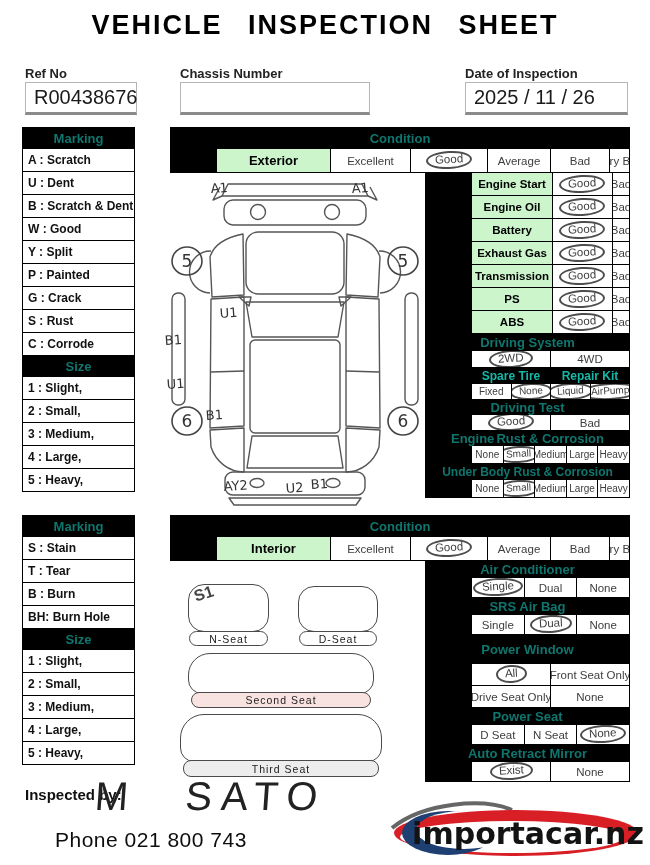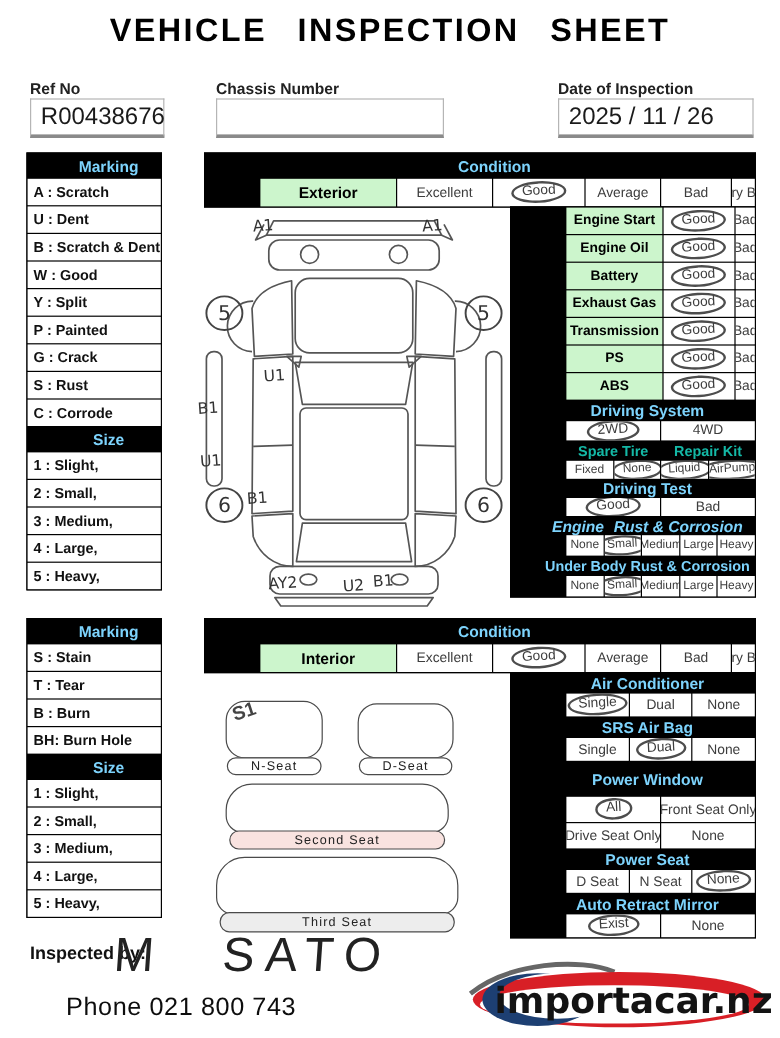--- a/index.html
+++ b/index.html
@@ -6,23 +6,23 @@
   .sheet{position:relative;width:650px;height:865px;background:#fff;overflow:hidden;
          font-family:"Liberation Sans",sans-serif;color:#111;}
   .title{position:absolute;left:0;top:10px;width:650px;text-align:center;
          font-size:27px;font-weight:bold;letter-spacing:2px;word-spacing:16px;color:#000;}
   .flabel{position:absolute;font-size:13px;font-weight:bold;color:#222;}
   .fbox{position:absolute;border:1px solid #b5b5b5;border-bottom:3px solid #8a8a8a;
         background:#fff;font-size:20px;color:#1a1a1a;padding:3px 8px 0 8px;box-sizing:border-box;}
   
   .vtable{position:absolute;display:flex;flex-direction:column;gap:1px;background:#000;
           border:1px solid #000;box-sizing:content-box;}
-  .bar{background:#000;color:#7dd3fc;font-weight:bold;font-size:13px;display:flex;
-       align-items:center;justify-content:center;line-height:1;margin-left:24px;}
-  .bar.split{justify-content:space-between;padding:0 10px;font-style:italic;}
+  .bar{background:#000;color:#0f766e;font-weight:bold;font-size:13px;display:flex;
+       align-items:center;justify-content:center;line-height:1;}
+  .bar.split{justify-content:space-between;padding:0 25px;}
   .orow{display:grid;gap:1px;background:#000;padding-left:46px;}
   .ocell{background:#fff;display:flex;align-items:center;justify-content:center;
          font-size:11px;color:#3d3d3d;overflow:hidden;white-space:nowrap;}
   .ocell.glabel{background:#ccf5cc;font-weight:bold;color:#000;font-size:11.5px;}
   .ocell.blackcell{background:#000;color:#14b8a6;font-weight:bold;font-size:12px;}
   .ocell.big{font-size:11.5px;}
   .ocell.tiny{font-size:10px;}
   .sel{display:inline-block;border:2px solid #4d4d4d;border-radius:50%;
        padding:0 7px 1px 7px;transform:rotate(-3deg);line-height:1.15;}
   .mrow{background:#fff;display:flex;align-items:center;padding-left:5px;

